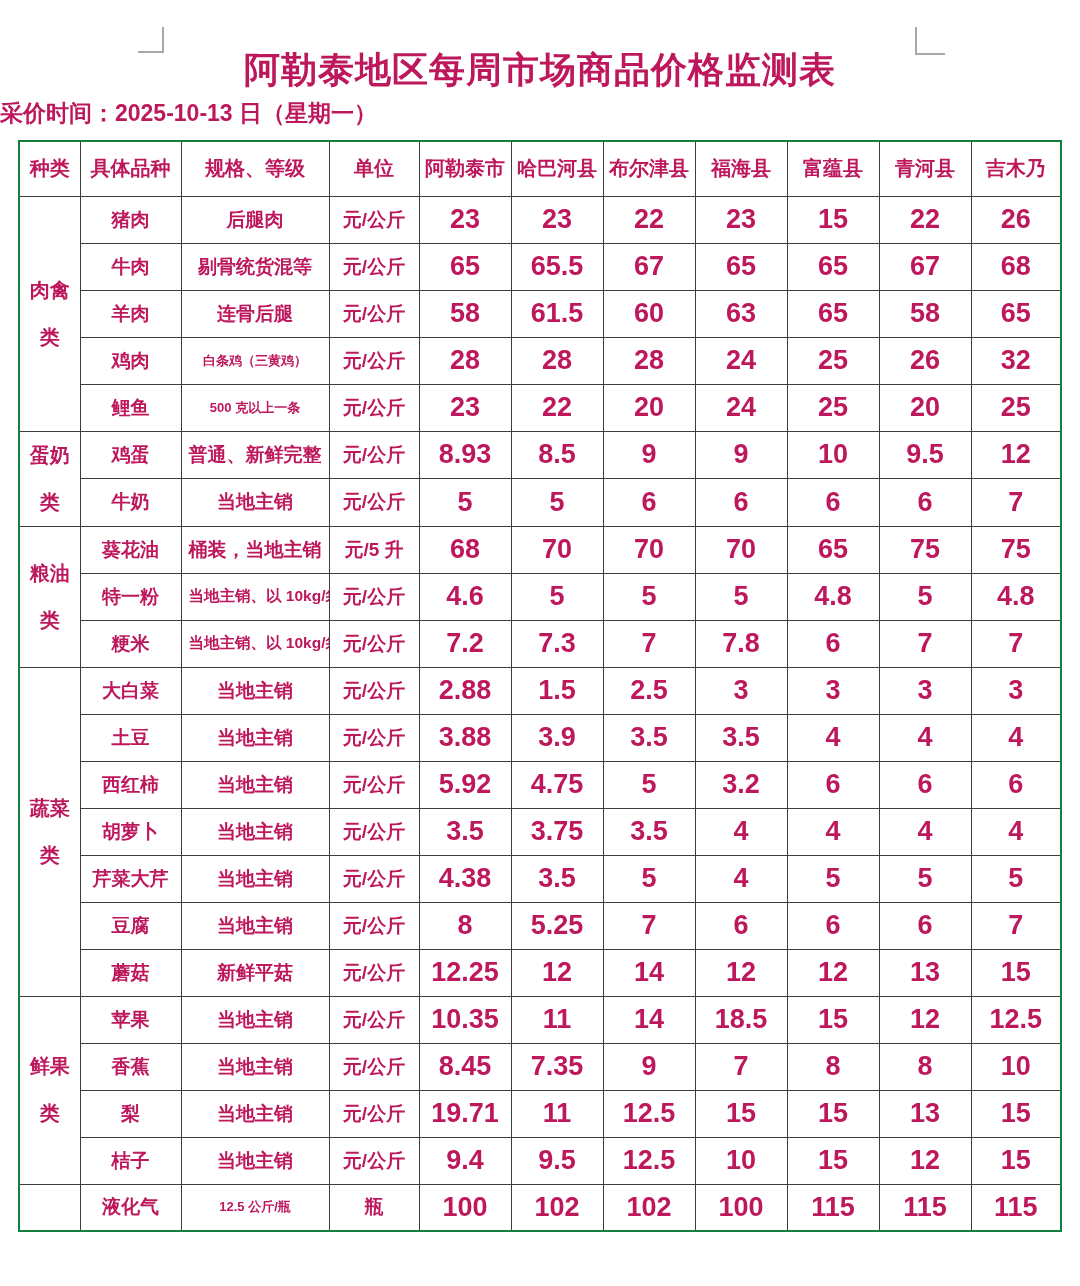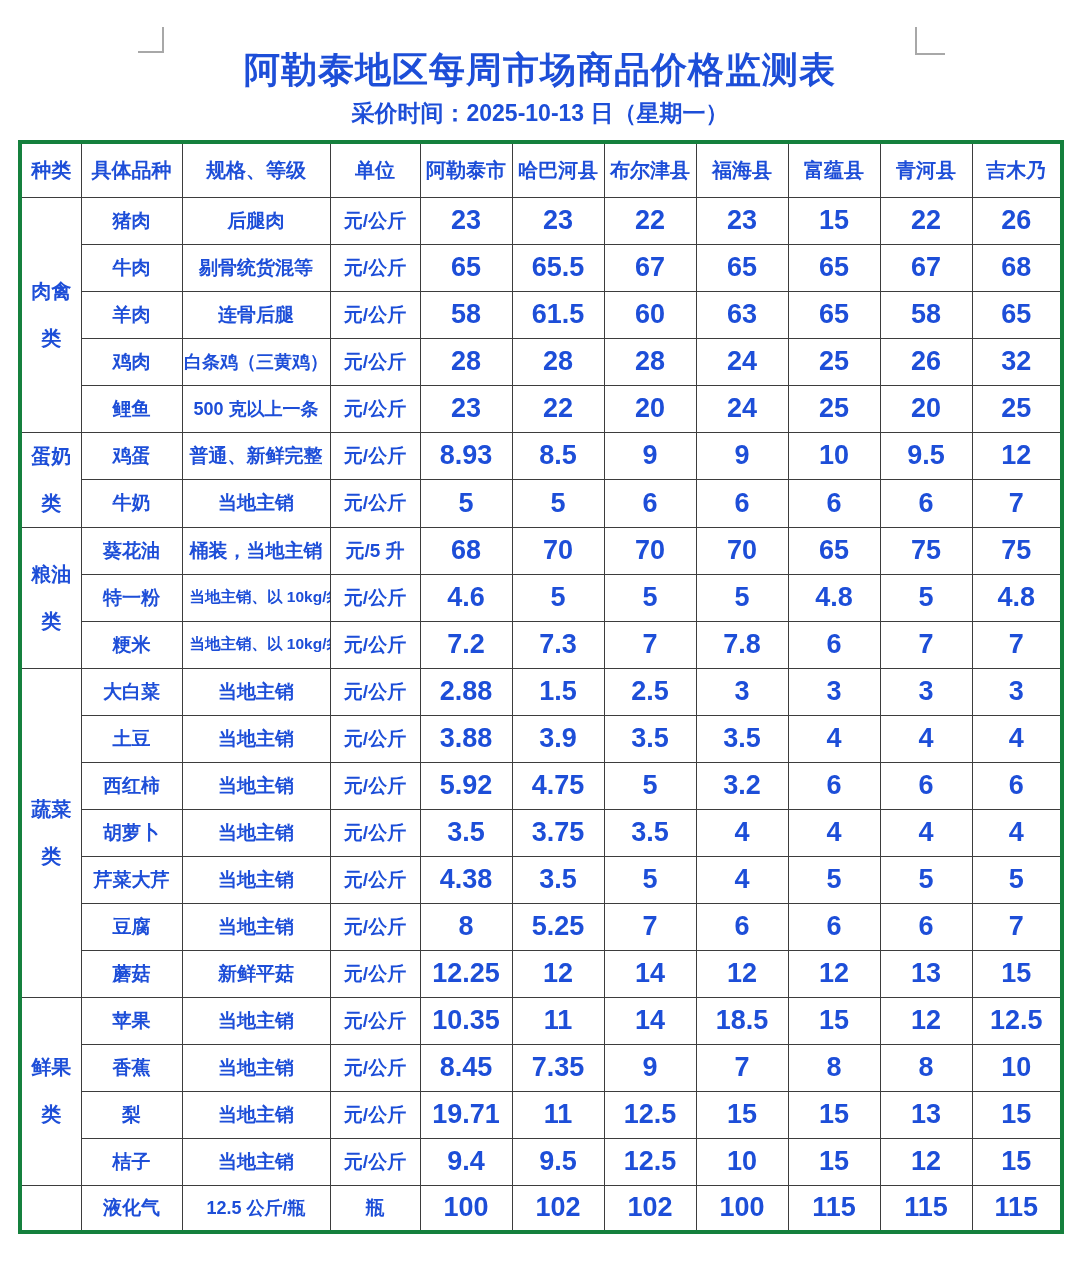--- a/index.html
+++ b/index.html
@@ -1,53 +1,53 @@
 <!DOCTYPE html>
 <html><head>
 <meta charset="utf-8">
 <style>
   html,body{margin:0;padding:0;background:#ffffff;}
   .page{
     position:relative;width:1080px;height:1286px;background:#ffffff;
-    font-family:"Liberation Sans","DejaVu Sans",sans-serif;color:#1d4ed8;font-weight:700;
+    font-family:"Liberation Sans","DejaVu Sans",sans-serif;color:#be185d;font-weight:700;
     overflow:hidden;
   }
   .title{
     position:absolute;top:46px;left:0;width:100%;text-align:center;
     font-size:36px;font-weight:700;letter-spacing:1px;
   }
   .subtitle{
-    position:absolute;top:98px;left:0;width:100%;text-align:center;
+    position:absolute;top:98px;left:0;width:100%;text-align:left;
     font-size:23px;font-weight:700;
   }
   .corner-mark{position:absolute;box-sizing:border-box;}
   .corner-mark.left{
     left:138px;top:27px;width:26px;height:26px;
     border-right:2px solid #a8a8a8;border-bottom:2px solid #a8a8a8;
   }
   .corner-mark.right{
     left:915px;top:27px;width:30px;height:28px;
     border-left:2px solid #a8a8a8;border-bottom:2px solid #a8a8a8;
   }
   table.price-table{
     position:absolute;left:18px;top:140px;width:1042px;
     border-collapse:collapse;table-layout:fixed;
-    border:4px solid #15803d;
+    border:2px solid #15803d;
   }
   .price-table th,.price-table td{
     border:1px solid #3d3d3d;text-align:center;vertical-align:middle;
     padding:0;overflow:hidden;
   }
   .price-table thead tr{height:55px;}
   .price-table tbody tr{height:47px;}
   .price-table th{font-size:20px;font-weight:700;}
   td.cat{font-size:20px;line-height:2.35;margin-top:28px;}
   td.prod{font-size:19px;white-space:nowrap;}
   td.spec{font-size:19px;white-space:nowrap;}
-  td.spec.s1{font-size:18px;}
+  td.spec.s1{font-size:13px;}
   td.spec.s2{font-size:15.5px;padding-left:7px;}
   td.unit{font-size:19px;white-space:nowrap;margin-left:20px;}
   td.val{font-size:27px;font-weight:700;}
 </style>
 </head>
 <body>
 
 <div class="page">
   <div class="corner-mark left"></div>
   <div class="corner-mark right"></div>

